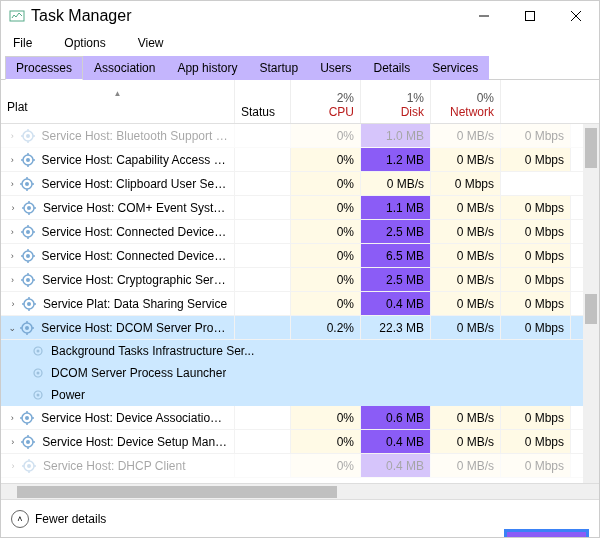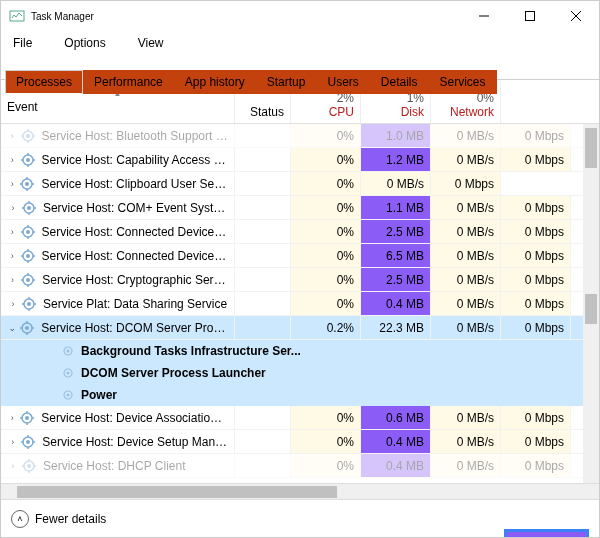--- a/index.html
+++ b/index.html
@@ -1,49 +1,49 @@
 <!DOCTYPE html>
 <html><head>
 <meta charset="utf-8">
 <style>
 * { box-sizing: border-box; margin: 0; padding: 0; font-family: 'Segoe UI', Tahoma, sans-serif; font-size: 12px; }
 body { background: #fff; width: 600px; height: 538px; overflow: hidden; display: flex; flex-direction: column; border: 1px solid #ccc; }
 .titlebar { display: flex; align-items: center; height: 30px; padding-left: 8px; }
 .titlebar .icon { width: 16px; height: 16px; margin-right: 6px; }
-.titlebar .title { flex: 1; font-size: 10px; }
+.titlebar .title { flex: 1; font-size: 16px; }
 .winbtn { width: 46px; height: 30px; display: flex; align-items: center; justify-content: center; }
 .menubar { display: flex; padding: 2px 4px; gap: 16px; }
 .menubar div { padding: 3px 8px; }
 .tabs { display: flex; border-bottom: 1px solid #d0d0d0; padding: 0 4px; }
-.tab { padding: 4px 10px; border: 1px solid transparent; border-bottom: none; position: relative; top: 15px; background: #c2410c; }
+.tab { padding: 4px 10px; border: 1px solid transparent; border-bottom: none; position: relative; top: 1px; background: #c4b5fd; }
 .tab.active { border-color: #d0d0d0; border-bottom: 1px solid #fff; }
 .headerrow { display: flex; border-bottom: 1px solid #e0e0e0; height: 44px; align-items: stretch; padding-right: 16px; }
 .hcell { border-right: 1px solid #eee; display: flex; flex-direction: column; justify-content: flex-end; padding: 4px 6px; }
 .hcell.name { width: 234px; justify-content: center; }
 .hcell.name .sortarrow { align-self: center; color: #888; font-size: 8px; margin-bottom: 2px; }
-.hcell.status { width: 56px; justify-content: flex-end; align-items: flex-end; }
+.hcell.status { width: 56px; justify-content: flex-end; }
 .hcell.num { width: 70px; text-align: right; }
 .hcell .top { color: #555; text-align: right; }
 .hcell .bot { text-align: right; color: #b91c1c; }
 .grid { flex: 1; overflow-y: auto; overflow-x: hidden; position: relative; }
 .row { display: flex; height: 24px; align-items: center; border-bottom: 1px solid #f2f2f2; }
 .row.selected { background: #cce8ff !important; }
 .row .cell { height: 100%; display: flex; align-items: center; padding: 0 6px; border-right: 1px solid #f2f2f2; }
 .cell.name { width: 234px; }
 .cell.status { width: 56px; }
 .cell.num { width: 70px; justify-content: flex-end; }
 .cell.cpu { background: #fffae6; }
 .cell.mem { background: #8b5cf6; }
 .cell.disk { background: #fffae6; }
 .cell.net { background: #fffae6; }
 .row.selected .cell { background: transparent !important; }
 .expander { width: 12px; text-align: center; color: #555; font-size: 9px; margin-right: 2px; cursor: pointer; }
 .svcicon { width: 16px; height: 16px; margin-right: 6px; flex-shrink: 0; }
 .childrow { display: flex; height: 22px; align-items: center; background: #cce8ff; }
-.childrow .childname { padding-left: 60px; display: flex; align-items: center; width: 100%; font-weight: bold; }
+.childrow .childname { padding-left: 30px; display: flex; align-items: center; width: 100%; }
 .childicon { width: 14px; height: 14px; margin-right: 6px; flex-shrink: 0; }
 .footer { display: flex; align-items: center; justify-content: space-between; padding: 6px 10px; border-top: 1px solid #ddd; height: 38px; }
 .fewer { display: flex; align-items: center; gap: 6px; cursor: pointer; }
 .fewercircle { width: 18px; height: 18px; border: 1px solid #666; border-radius: 50%; display: flex; align-items: center; justify-content: center; font-size: 9px; }
 .endtask { padding: 4px 16px; border: 3px solid #3b82f6; background: #8b5cf6; margin-top: 48px; }
 .hscroll { height: 16px; background: #f0f0f0; border-top: 1px solid #ddd; position: relative; }
 .hthumb { position: absolute; left: 16px; top: 2px; height: 12px; width: 320px; background: #c0c0c0; }
 .vtrack { position: absolute; right: 0; top: 0; bottom: 0; width: 16px; background: #f0f0f0; }
 .vthumb { position: absolute; right: 2px; width: 12px; background: #c0c0c0; }
 .trunc { white-space: nowrap; overflow: hidden; text-overflow: ellipsis; }
@@ -77,32 +77,32 @@
 </div>
 
 <div class="menubar">
   <div>File</div>
   <div>Options</div>
   <div>View</div>
 </div>
 
 <div class="tabs">
   <div class="tab active">Processes</div>
-  <div class="tab">Performance</div>
+  <div class="tab">Association</div>
   <div class="tab">App history</div>
   <div class="tab">Startup</div>
   <div class="tab">Users</div>
   <div class="tab">Details</div>
   <div class="tab">Services</div>
 </div>
 
 <div class="headerrow">
   <div class="hcell name">
     <span class="sortarrow">▲</span>
-    <span>Event</span>
+    <span>Plat</span>
   </div>
   <div class="hcell status">
       <span>Status</span>
     </div>
   <div class="hcell num">
       <span class="top">2%</span>
       <span class="bot">CPU</span>
     </div>
   <div class="hcell num">
       <span class="top">1%</span>

